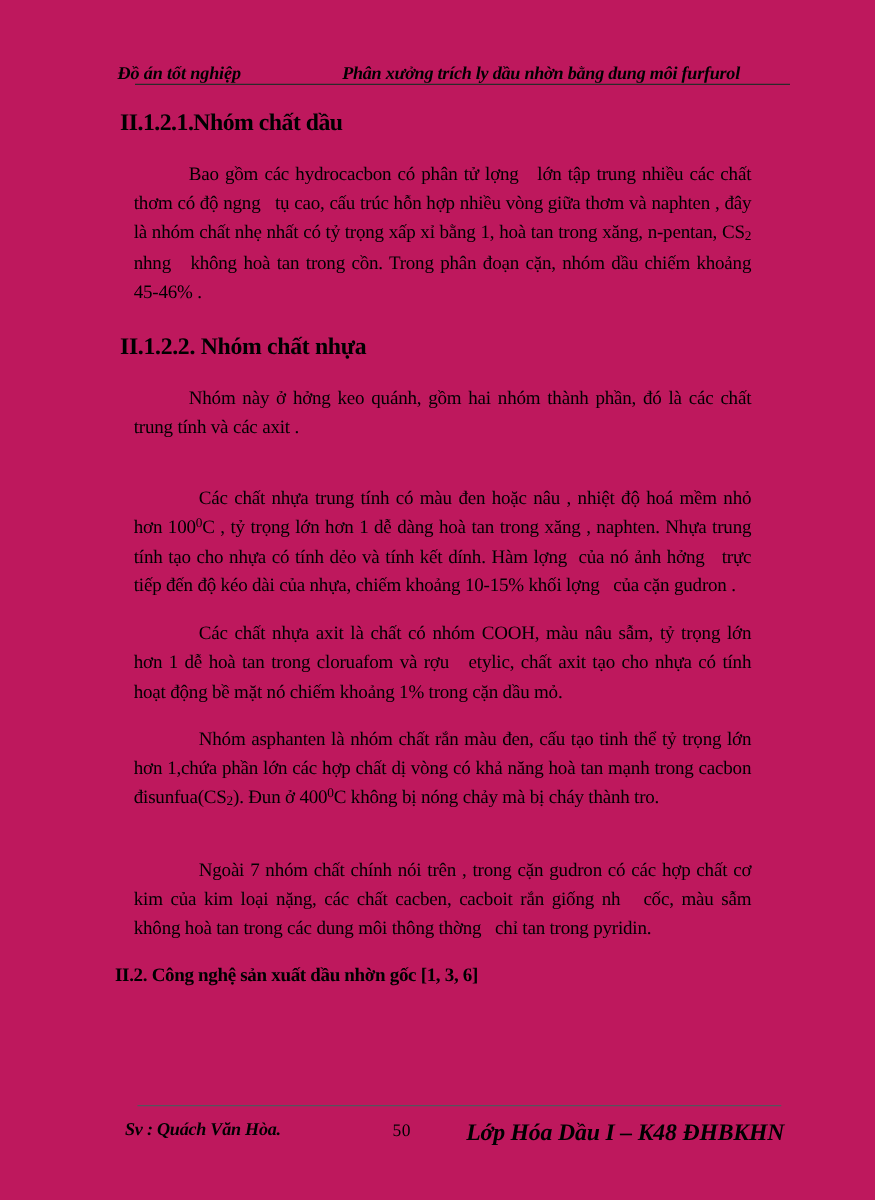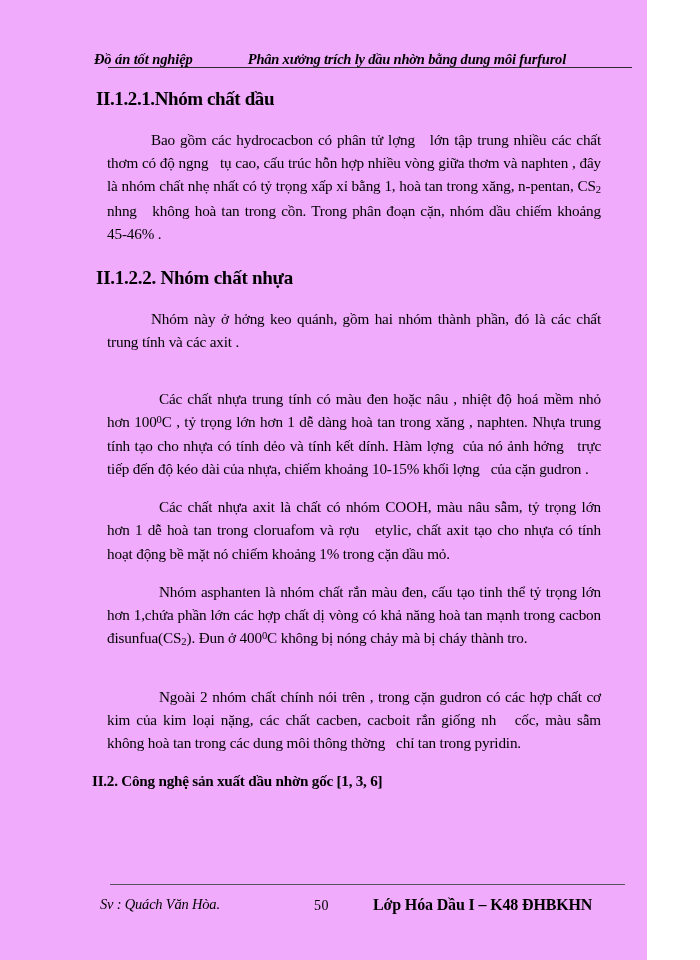--- a/index.html
+++ b/index.html
@@ -8,23 +8,23 @@
     padding: 0;
     background: #ffffff;
   }
   body {
     font-family: "Liberation Serif", "DejaVu Serif", serif;
     color: #000000;
   }
 
   .page {
     position: relative;
-    width: 647px;
+    width: 700px;
     height: 960px;
-    background: #f0abfc;
+    background: #be185d;
     overflow: hidden;
     box-sizing: border-box;
   }
 
   
   .running-header {
     position: absolute;
     left: 90px;
     top: 42px;
     width: 530px;
@@ -38,21 +38,21 @@
     font-style: italic;
     font-size: 14.5px;
     letter-spacing: -0.1px;
     padding-left: 4px;
   }
   .hdr-right {
     font-weight: bold;
     font-style: italic;
     font-size: 14.5px;
     letter-spacing: -0.2px;
-    margin-left: 55px;
+    margin-left: 81px;
   }
   .header-rule {
     position: absolute;
     left: 108px;
     top: 67px;
     width: 524px;
     height: 0;
     border-top: 1.6px solid #2b2b2b;
   }
 
@@ -116,38 +116,39 @@
     left: 92px;
     top: 896px;
     width: 532px;
     height: 24px;
     white-space: nowrap;
   }
   .ftr-left {
     position: absolute;
     left: 8px;
     top: 0;
-    font-weight: normal;
+    font-weight: bold;
     font-style: italic;
     font-size: 14.5px;
     letter-spacing: -0.2px;
   }
   .ftr-page {
     position: absolute;
     left: 222px;
     top: 2px;
     font-size: 14px;
     letter-spacing: 0.4px;
   }
   .ftr-right {
     position: absolute;
     left: 281px;
     top: 0;
     font-weight: bold;
-    font-size: 16px;
+    font-style: italic;
+    font-size: 19px;
     letter-spacing: -0.15px;
   }
 </style>
 </head>
 <body>
 
 <div class="page">
 
   <div class="running-header">
     <span class="hdr-left">Đồ án tốt nghiệp</span>
@@ -171,21 +172,21 @@
 
     <p class="para indent-lg"><span>Các chất nhựa trung tính có màu đen hoặc nâu , nhiệt độ hoá mềm nhỏ hơn 100</span><sup>0</sup><span>C , tỷ trọng lớn hơn 1 dễ dàng hoà tan trong xăng , naphten. Nhựa trung tính tạo cho nhựa có tính dẻo và tính kết dính. Hàm lợng</span>&nbsp;&nbsp;<span>của nó ảnh hởng</span>&nbsp;&nbsp;&nbsp;<span>trực tiếp đến độ kéo dài của nhựa, chiếm khoảng 10-15% khối lợng</span>&nbsp;&nbsp;&nbsp;<span>của cặn gudron .</span></p>
 
     <p class="para indent-lg"><span>Các chất nhựa axit là chất có nhóm COOH, màu nâu sẫm, tỷ trọng lớn hơn 1 dễ hoà tan trong cloruafom và rợu</span>&nbsp;&nbsp;&nbsp;<span>etylic, chất axit tạo cho nhựa có tính hoạt động bề mặt nó chiếm khoảng 1% trong cặn dầu mỏ.</span></p>
 
 
     <p class="para indent-lg"><span>Nhóm asphanten là nhóm chất rắn màu đen, cấu tạo tinh thể tỷ trọng lớn hơn 1,chứa phần lớn các hợp chất dị vòng có khả năng hoà tan mạnh trong cacbon đisunfua(CS</span><sub>2</sub><span>). Đun ở 400</span><sup>0</sup><span>C không bị nóng chảy mà bị cháy thành tro.</span></p>
 
     <div class="gap-sm"></div>
 
-    <p class="para indent-lg"><span>Ngoài 2 nhóm chất chính nói trên , trong cặn gudron có các hợp chất cơ kim của kim loại nặng, các chất cacben, cacboit rắn giống nh</span>&nbsp;&nbsp;&nbsp;<span>cốc, màu sẫm không hoà tan trong các dung môi thông thờng</span>&nbsp;&nbsp;&nbsp;<span>chỉ tan trong pyridin.</span></p>
+    <p class="para indent-lg"><span>Ngoài 7 nhóm chất chính nói trên , trong cặn gudron có các hợp chất cơ kim của kim loại nặng, các chất cacben, cacboit rắn giống nh</span>&nbsp;&nbsp;&nbsp;<span>cốc, màu sẫm không hoà tan trong các dung môi thông thờng</span>&nbsp;&nbsp;&nbsp;<span>chỉ tan trong pyridin.</span></p>
 
     <h2 class="h-main">II.2. Công nghệ sản xuất dầu nhờn gốc [1, 3, 6]</h2>
 
     <div class="gap-md"></div>
 
 
   </div>
 
   <div class="footer-rule"></div>
   <div class="running-footer">

